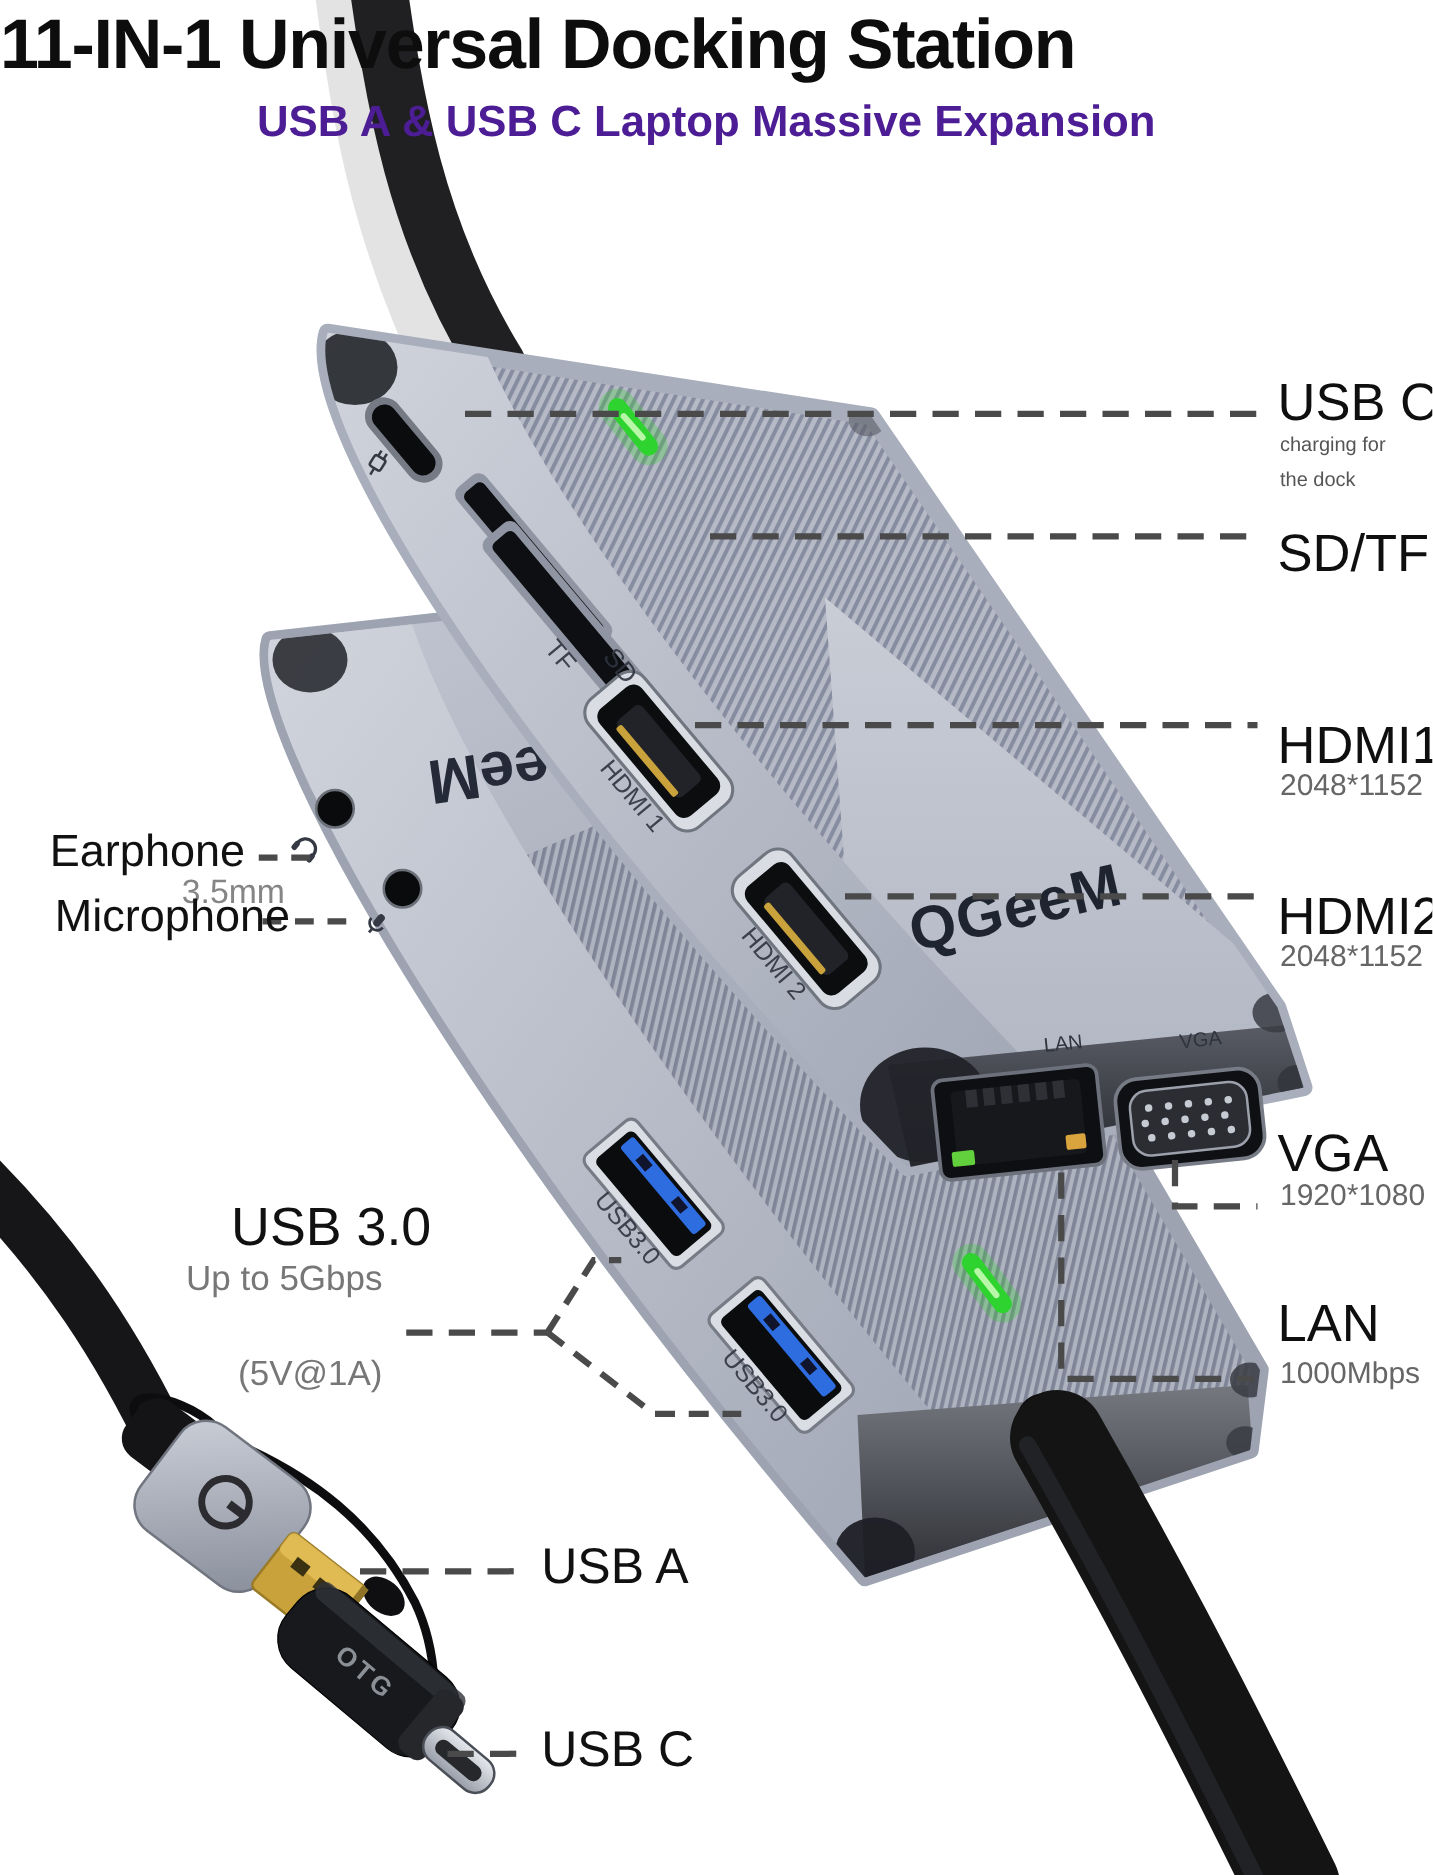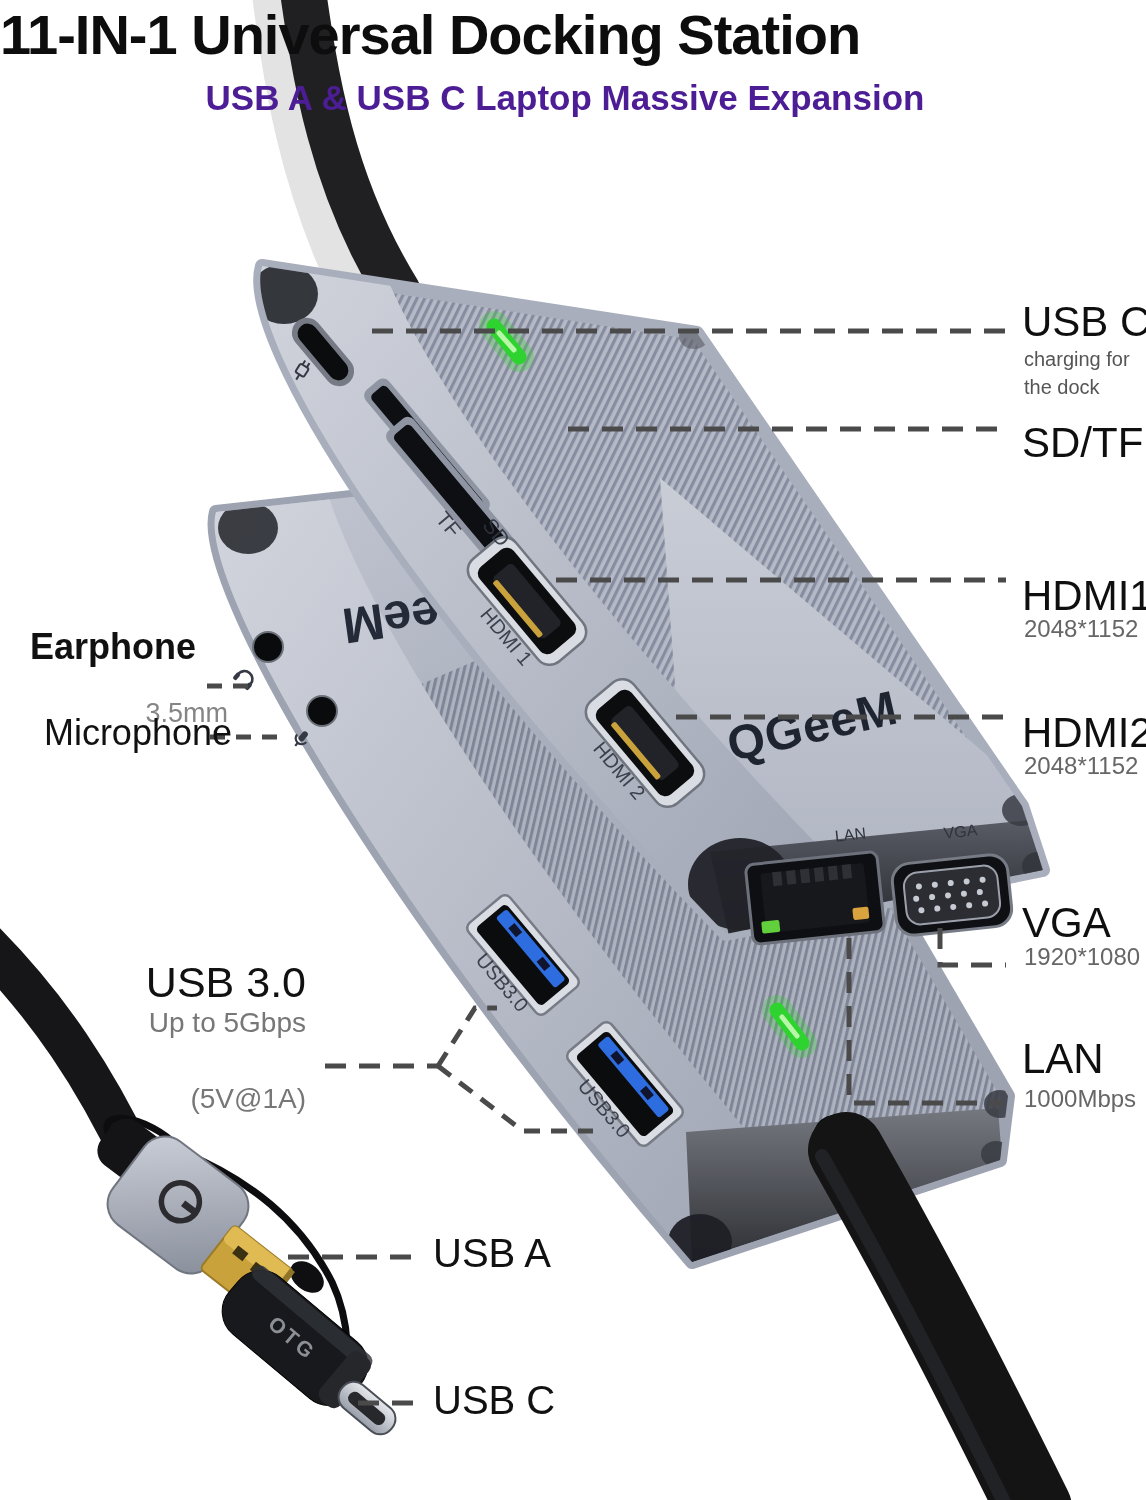--- a/index.html
+++ b/index.html
@@ -3,25 +3,25 @@
 <meta charset="utf-8">
 <style>
   html,body{margin:0;padding:0;background:#fff;}
   .stage{position:relative;width:1146px;height:1500px;background:#fff;overflow:hidden;
          font-family:"Liberation Sans",sans-serif;}
   .stage svg{position:absolute;left:0;top:0;}
   .lbl{position:absolute;color:#101010;white-space:nowrap;line-height:1.05;}
   .title{left:0;right:0;top:6px;text-align:left;font-size:56px;font-weight:700;letter-spacing:-1px;color:#0d0d0d;}
   .subtitle{left:0;right:16px;top:80px;text-align:center;font-size:35px;font-weight:700;color:#4c1d95;}
   .co-title{font-size:42px;font-weight:400;color:#0f0f0f;}
-  .co-sub{font-size:20px;color:#555;}
+  .co-sub{font-size:16px;color:#555;}
   .co-num{font-size:24px;color:#666;}
   .left-big{font-size:36px;color:#111;}
   .left-sub{font-size:27px;color:#858585;}
-  .usb3-big{font-size:43px;color:#111;}
+  .usb3-big{font-size:43px;color:#111;padding-left:39px;}
   .usb3-sub{font-size:28px;color:#777;}
   .plug-lbl{font-size:40px;color:#111;}
   .ra{text-align:right;}
   text{font-family:"Liberation Sans",sans-serif;}
 </style>
 </head>
 <body>
 
 <div class="stage">
 
@@ -296,21 +296,21 @@
 
 <div class="lbl co-title" style="left:1022px;top:711px;">HDMI2</div>
 <div class="lbl co-num" style="left:1024px;top:753px;">2048*1152</div>
 
 <div class="lbl co-title" style="left:1022px;top:901px;">VGA</div>
 <div class="lbl co-num" style="left:1024px;top:944px;">1920*1080</div>
 
 <div class="lbl co-title" style="left:1022px;top:1037px;">LAN</div>
 <div class="lbl co-num" style="left:1024px;top:1086px;">1000Mbps</div>
 
-<div class="lbl left-big ra" style="left:0;width:196px;top:628px;font-weight:bold;">Earphone</div>
+<div class="lbl left-big ra" style="left:0;width:196px;top:662px;">Earphone</div>
 <div class="lbl left-sub ra" style="left:0;width:188px;top:699px;margin-left:40px;">3.5mm</div>
 <div class="lbl left-big ra" style="left:0;width:196px;top:714px;margin-left:36px;">Microphone</div>
 
 <div class="lbl usb3-big ra" style="left:0;width:306px;top:960px;">USB 3.0</div>
 <div class="lbl usb3-sub ra" style="left:0;width:306px;top:1008px;">Up to 5Gbps</div>
 <div class="lbl usb3-sub ra" style="left:0;width:306px;top:1038px;margin-top:46px;">(5V@1A)</div>
 
 <div class="lbl plug-lbl" style="left:433px;top:1232px;">USB A</div>
 <div class="lbl plug-lbl" style="left:433px;top:1379px;">USB C</div>
 

